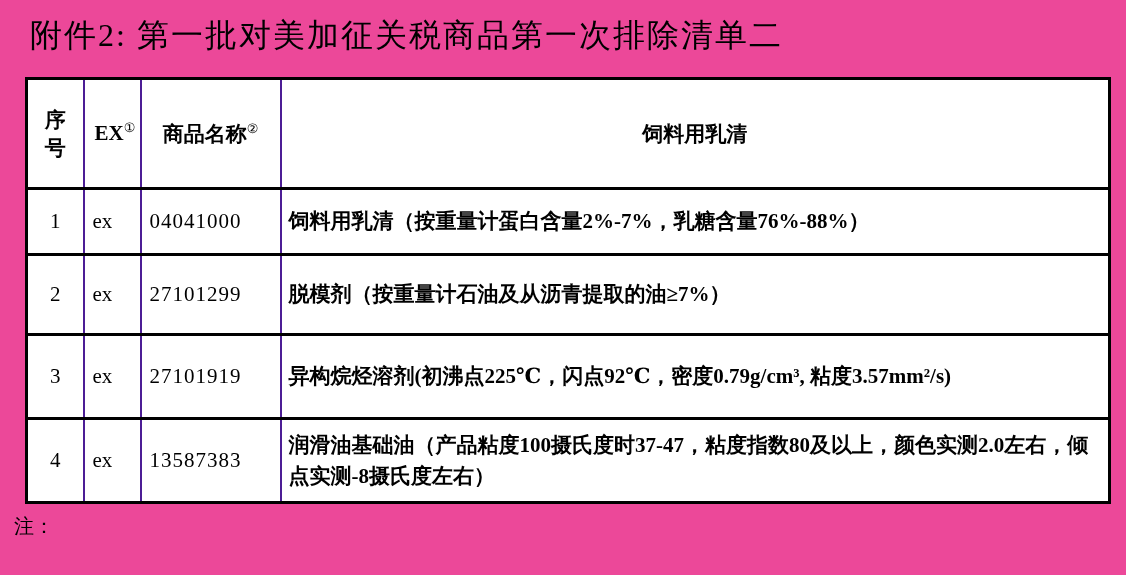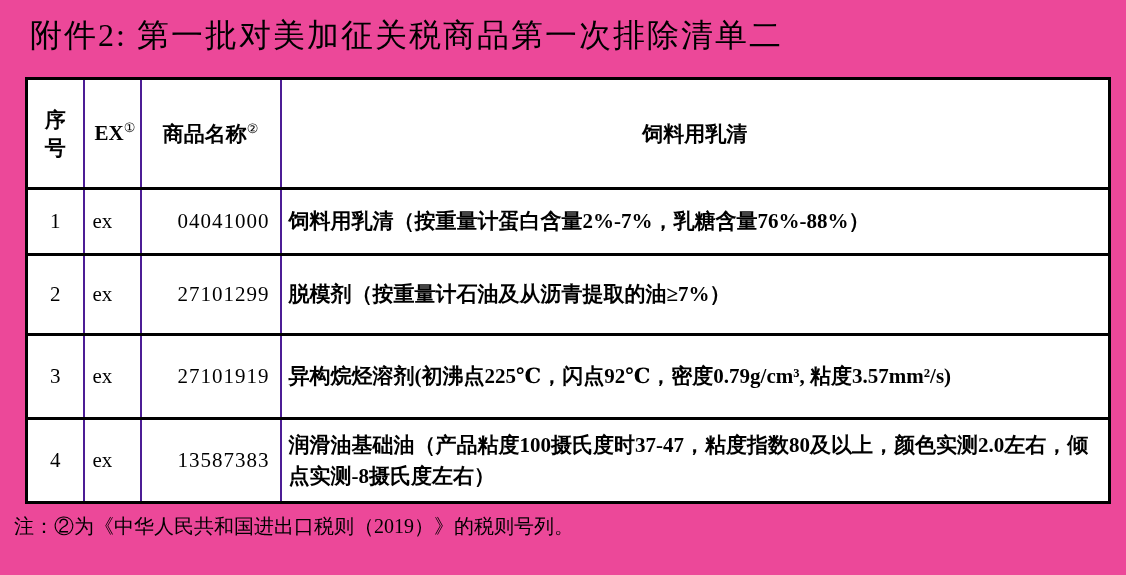--- a/index.html
+++ b/index.html
@@ -62,21 +62,21 @@
     font-size: 21px;
   }
   .exclusion-table th sup {
     font-size: 13px;
     font-weight: 400;
     vertical-align: super;
     line-height: 0;
   }
   td.cell-index { text-align: center; }
   td.cell-ex { text-align: left; padding-left: 8px; }
-  td.cell-code { text-align: right; padding-left: 8px; letter-spacing: 1px; }
+  td.cell-code { text-align: left; padding-left: 8px; letter-spacing: 1px; }
   td.cell-name { text-align: left; padding-left: 7px; padding-right: 6px; line-height: 1.45; font-weight: bold; }
   .notes {
     position: absolute;
     left: 14px;
     top: 512px;
     display: flex;
     font-size: 20px;
     line-height: 1.45;
     width: 1100px;
   }
@@ -141,17 +141,16 @@
         <td class="cell-ex">ex</td>
         <td class="cell-code">13587383</td>
         <td class="cell-name">润滑油基础油（产品粘度100摄氏度时37-47，粘度指数80及以上，颜色实测2.0左右，倾点实测-8摄氏度左右）</td>
       </tr>
     </tbody>
   </table>
 
   <div class="notes">
     <span class="notes-prefix">注：</span>
     <div class="notes-items">
-      <div class="note-line">②为《中华人民共和国进出口税则（2019）》的税则号列。</div>
     </div>
   </div>
 
 </div>
 
 </body></html>

